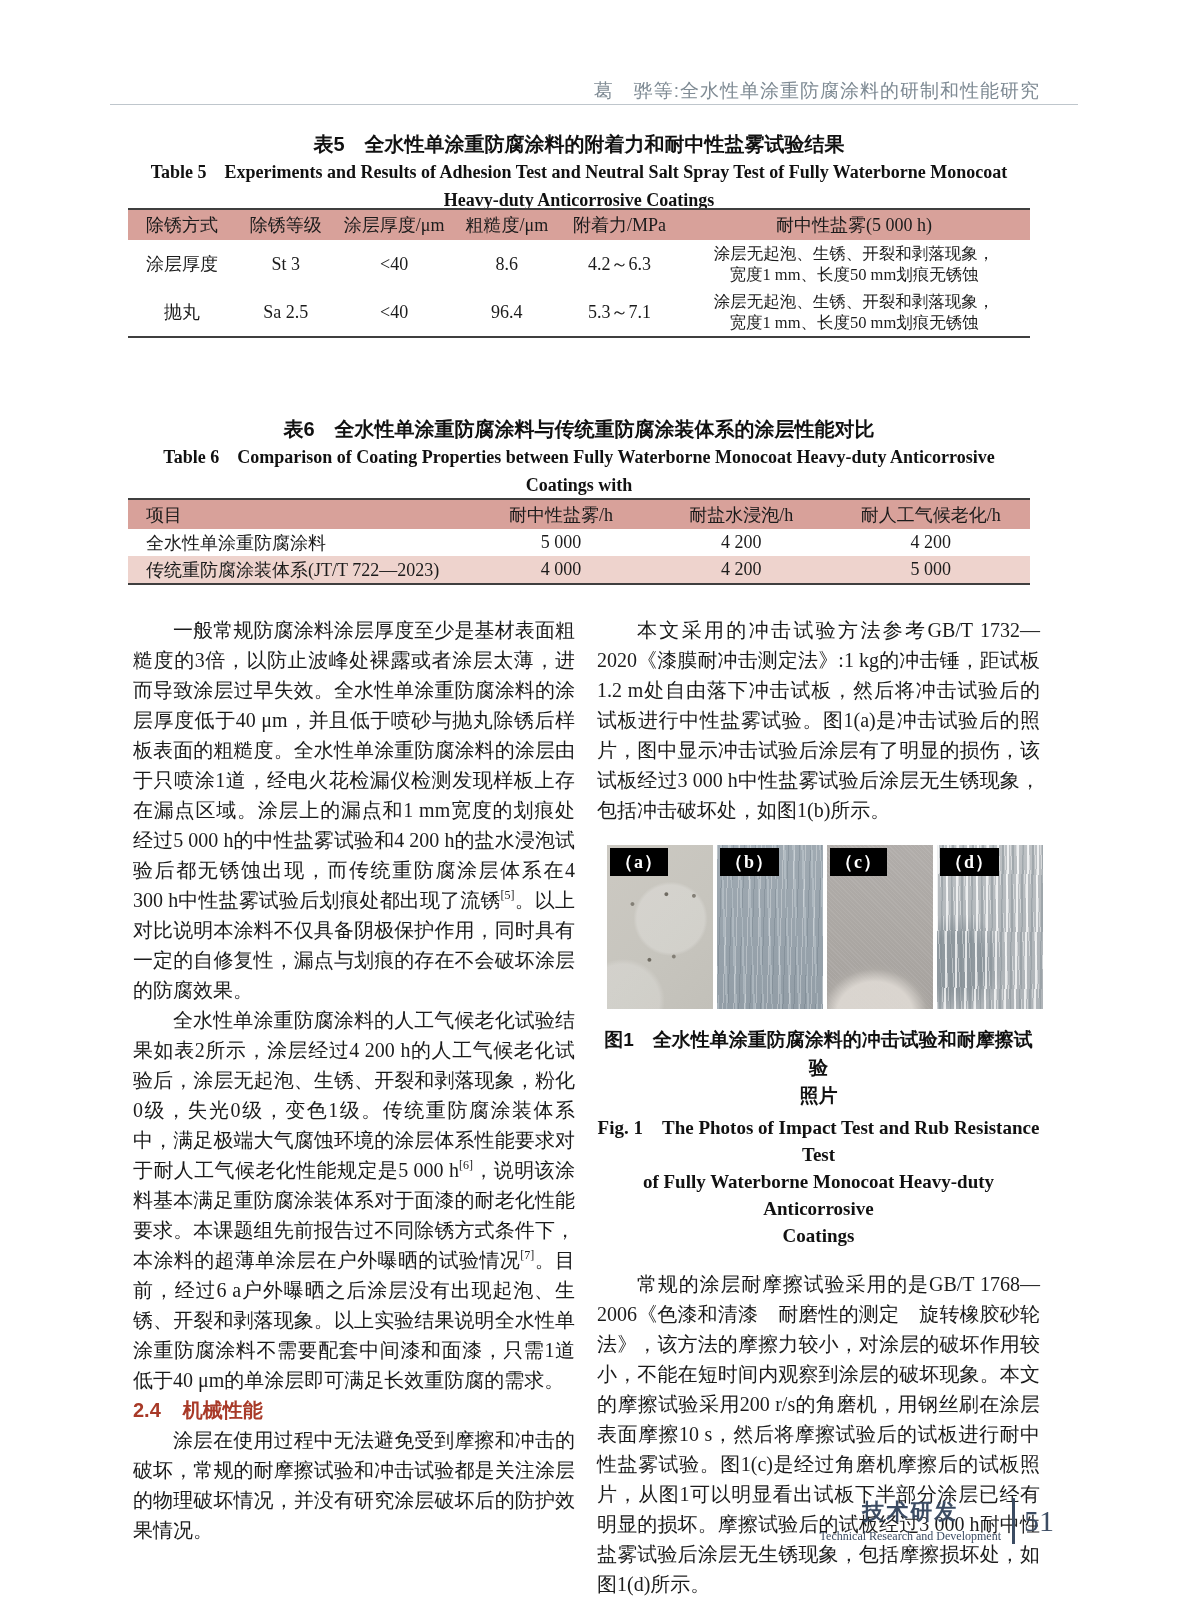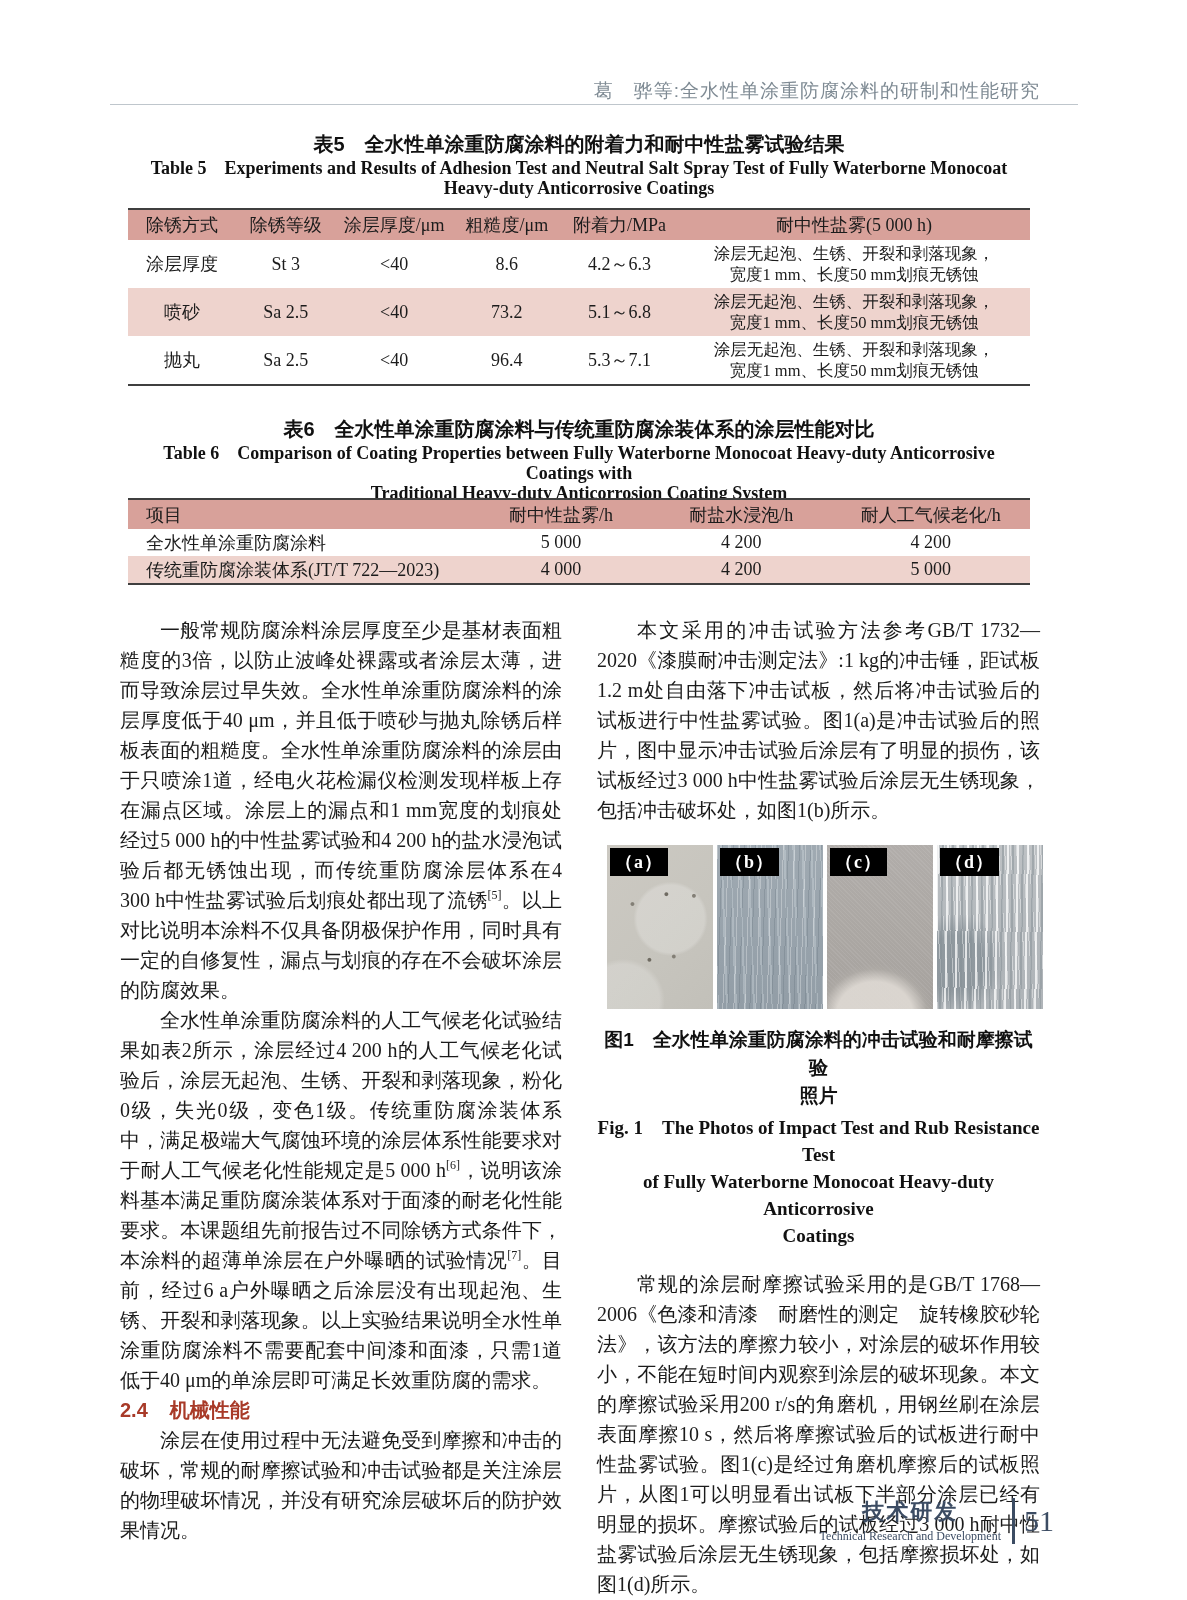--- a/index.html
+++ b/index.html
@@ -21,21 +21,21 @@
 
   
   .tbl-title-zh {
     position:absolute; left:128px; width:902px; text-align:center;
     font-family:"Liberation Sans", sans-serif; font-weight:bold;
     font-size:20px; color:#111;
   }
   .tbl-title-en {
     position:absolute; left:128px; width:902px; text-align:center;
     font-family:"Liberation Serif", serif; font-weight:bold; font-size:18px;
-    line-height:20px; white-space:pre-line; color:#111;
+    line-height:28px; white-space:pre-line; color:#111;
   }
   .t5-title-zh { top:131px; }
   .t5-title-en { top:158px; }
   .t6-title-zh { top:416px; }
   .t6-title-en { top:443px; }
 
   
   .paper-table {
     position:absolute; left:128px; width:902px; border-collapse:collapse;
     table-layout:fixed; font-size:18px;
@@ -51,21 +51,21 @@
   .t5 td.salt-cell { font-size:16.5px; line-height:21px; white-space:pre-line; }
   .t6 { top:498px; }
   .t6 th { height:29px; }
   .t6 td { height:27px; }
   .t6 th.item-col, .t6 td.item-col { text-align:left; padding-left:18px; }
   tr.alt { background:#eed3cd; }
 
   
   .col { position:absolute; top:615px; width:442px; font-size:20px;
          line-height:30px; text-align:justify; }
-  .col-left { left:120px; }
+  .col-left { left:133px; }
   .col-right { left:597px; width:443px; }
   .bp { margin:0; text-indent:2em; }
   .cite { font-size:12px; vertical-align:super; line-height:0; }
 
   .sec-heading {
     margin:0; font-family:"Liberation Sans", sans-serif; font-weight:bold;
     font-size:20px; line-height:30px; color:#a83a28; text-indent:0;
   }
   .sec-num { margin-right:22px; }
 
@@ -161,29 +161,20 @@
     <tbody>
       <tr>
         <td>涂层厚度</td>
         <td>St 3</td>
         <td>&lt;40</td>
         <td>8.6</td>
         <td>4.2～6.3</td>
         <td class="salt-cell">涂层无起泡、生锈、开裂和剥落现象，
 宽度1 mm、长度50 mm划痕无锈蚀</td>
       </tr>
-      <tr class="alt">
-        <td>喷砂</td>
-        <td>Sa 2.5</td>
-        <td>&lt;40</td>
-        <td>73.2</td>
-        <td>5.1～6.8</td>
-        <td class="salt-cell">涂层无起泡、生锈、开裂和剥落现象，
-宽度1 mm、长度50 mm划痕无锈蚀</td>
-      </tr>
       <tr>
         <td>抛丸</td>
         <td>Sa 2.5</td>
         <td>&lt;40</td>
         <td>96.4</td>
         <td>5.3～7.1</td>
         <td class="salt-cell">涂层无起泡、生锈、开裂和剥落现象，
 宽度1 mm、长度50 mm划痕无锈蚀</td>
       </tr>
     </tbody>

